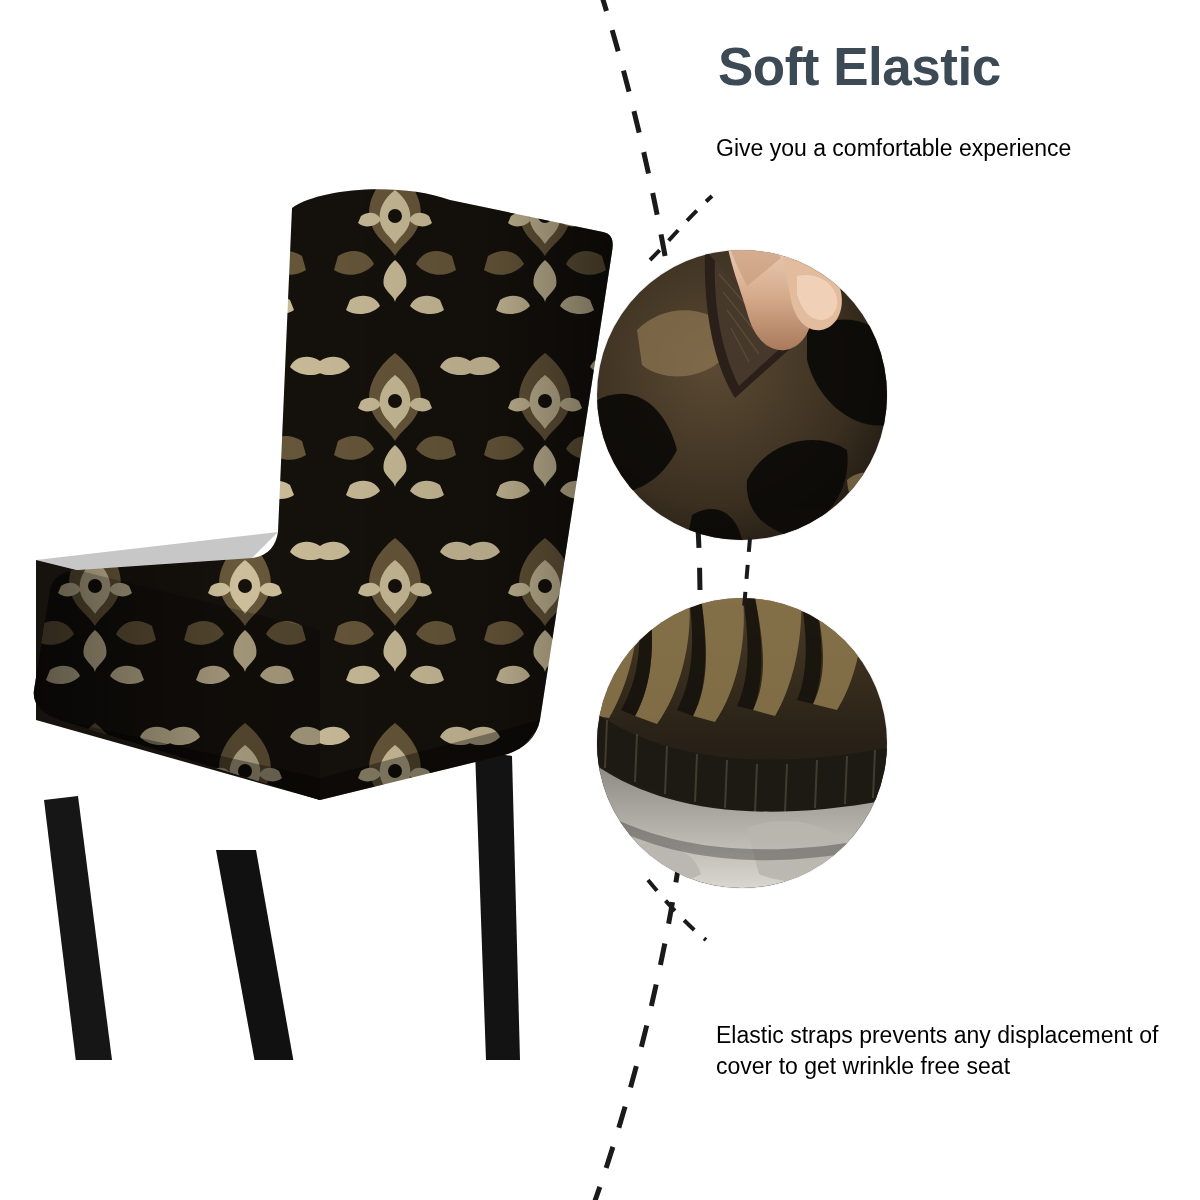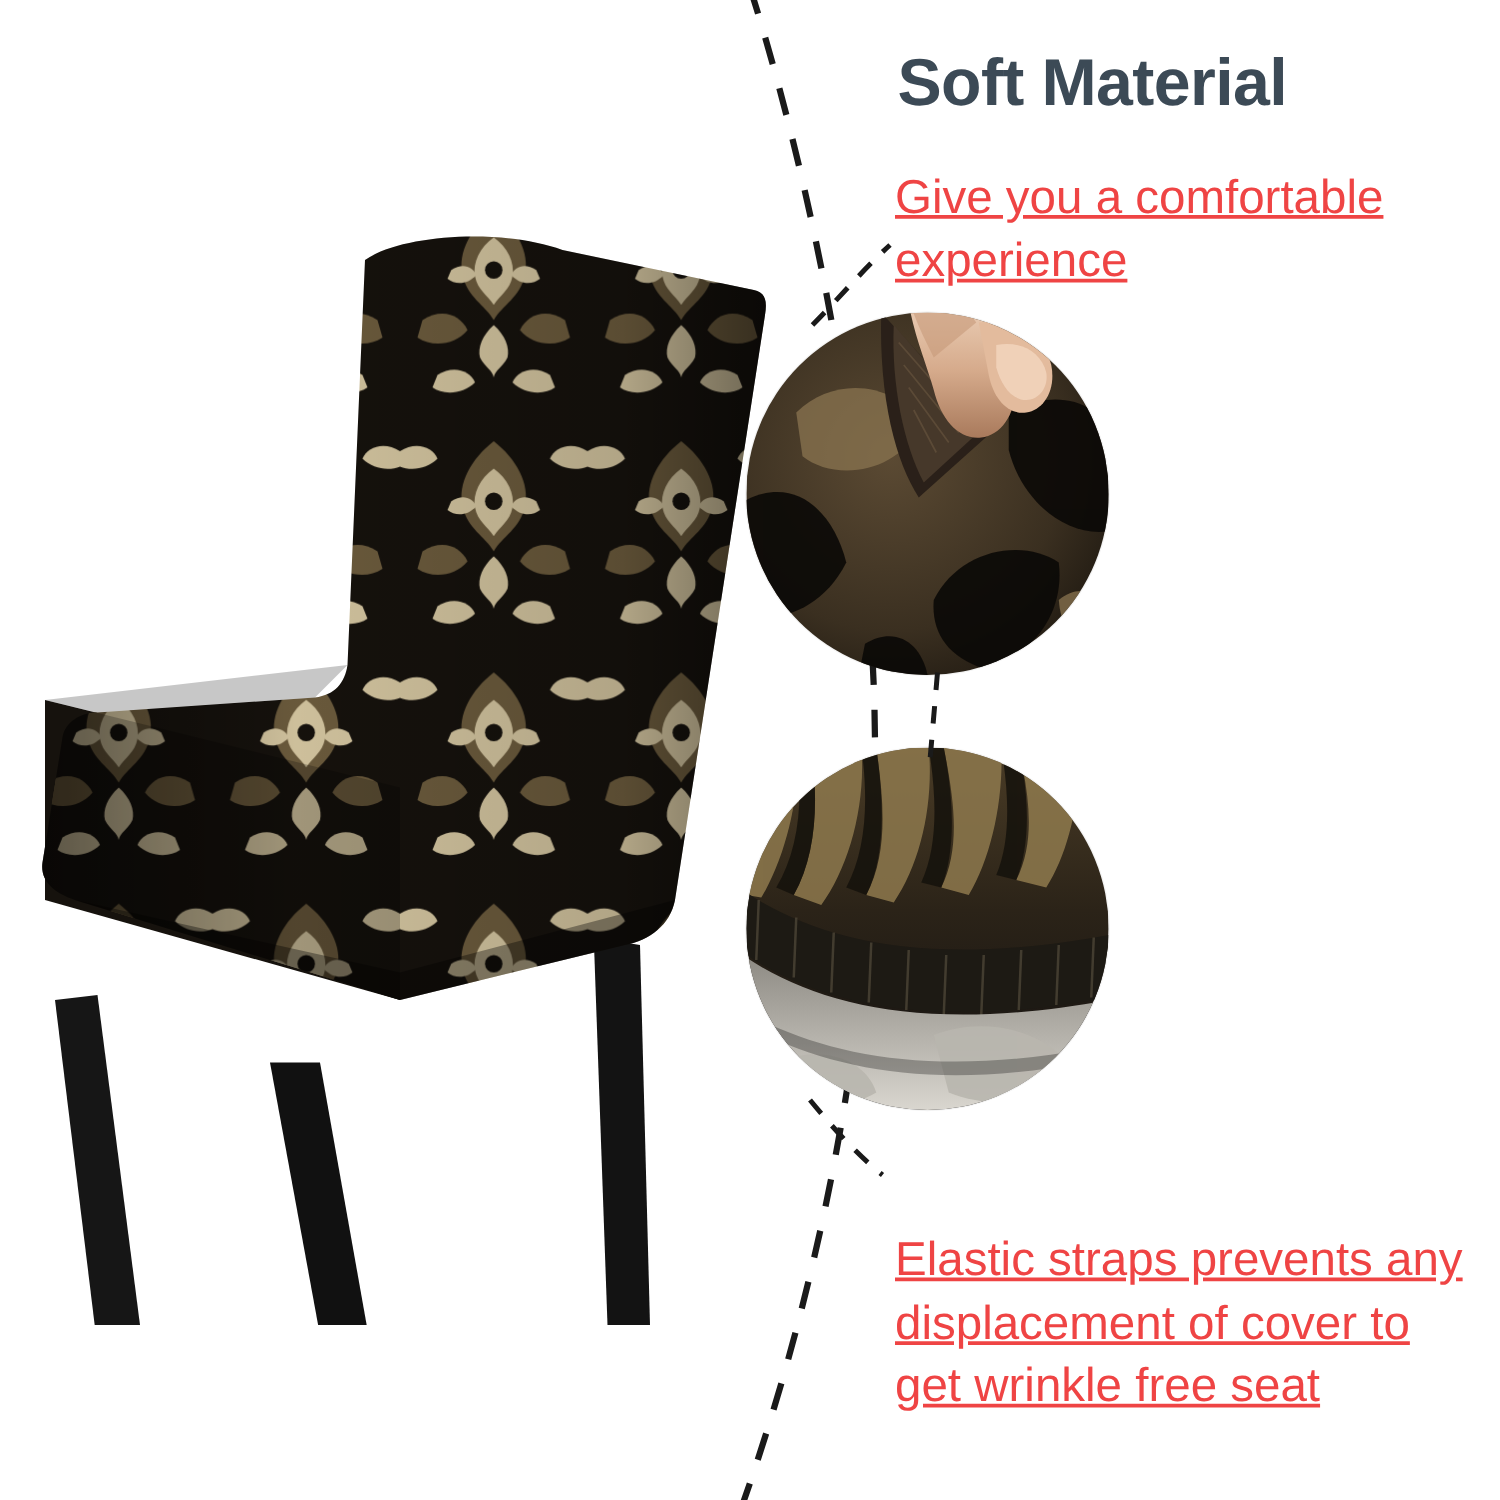--- a/index.html
+++ b/index.html
@@ -35,31 +35,30 @@
   .headline {
     position: absolute;
     color: #3c4a56;
     font-size: 53px;
     font-weight: bold;
     letter-spacing: -0.5px;
     white-space: nowrap;
   }
   .subtext {
     position: absolute;
-    color: #ef4444;
-    font-size: 38px;
+    color: #000000;
+    font-size: 23px;
     line-height: 1.33;
     width: 470px;
-    text-decoration: underline;
   }
 
   #headline-soft { left: 718px; top: 36px; }
   #sub-soft      { left: 716px; top: 133px; }
   #headline-elastic { left: 716px; top: 931px; }
-  #sub-elastic   { left: 716px; top: 983px; }
+  #sub-elastic   { left: 716px; top: 1020px; }
 
   
   .chair-wrap {
     position: absolute;
     left: 20px;
     top: 160px;
     width: 600px;
     height: 900px;
   }
 
@@ -281,18 +280,18 @@
   </svg>
 
   <svg class="connector" style="left:728px; top:534px; width:40px; height:80px;" viewBox="0 0 40 80" xmlns="http://www.w3.org/2000/svg">
     <path d="M22 4 L16 74" fill="none" stroke="#1a1a1a" stroke-width="4" stroke-dasharray="14 13"></path>
   </svg>
 
   <svg class="connector" style="left:640px; top:876px; width:110px; height:70px;" viewBox="0 0 110 70" xmlns="http://www.w3.org/2000/svg">
     <path d="M8 4 C26 26 46 48 66 64" fill="none" stroke="#1a1a1a" stroke-width="4" stroke-dasharray="14 13"></path>
   </svg>
 
-  <div class="headline" id="headline-soft">Soft Material</div>
+  <div class="headline" id="headline-soft">Soft Elastic</div>
   <div class="subtext" id="sub-soft">Give you a comfortable experience</div>
 
   <div class="subtext" id="sub-elastic">Elastic straps prevents any displacement of cover to get wrinkle free seat</div>
 
 </div>
 
 </body></html>

